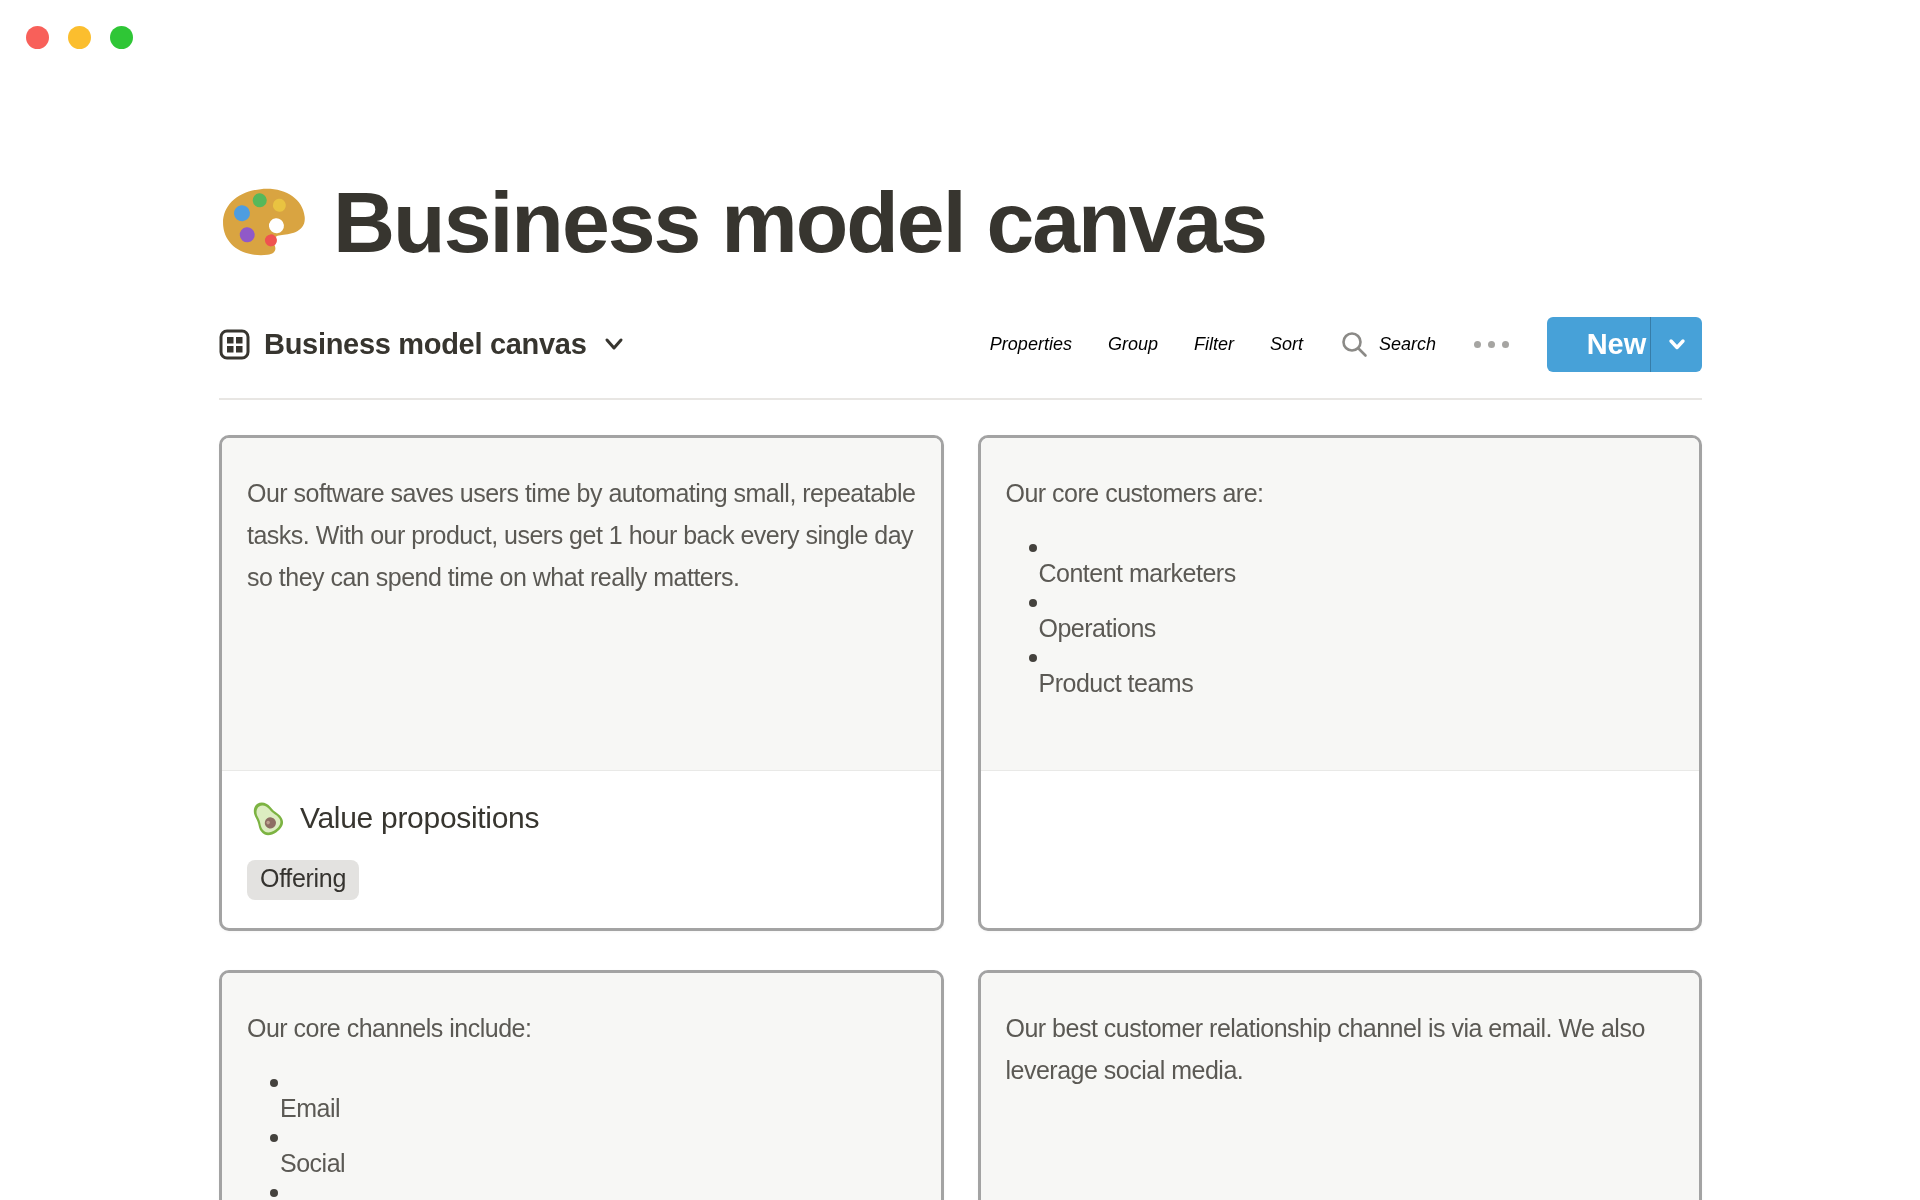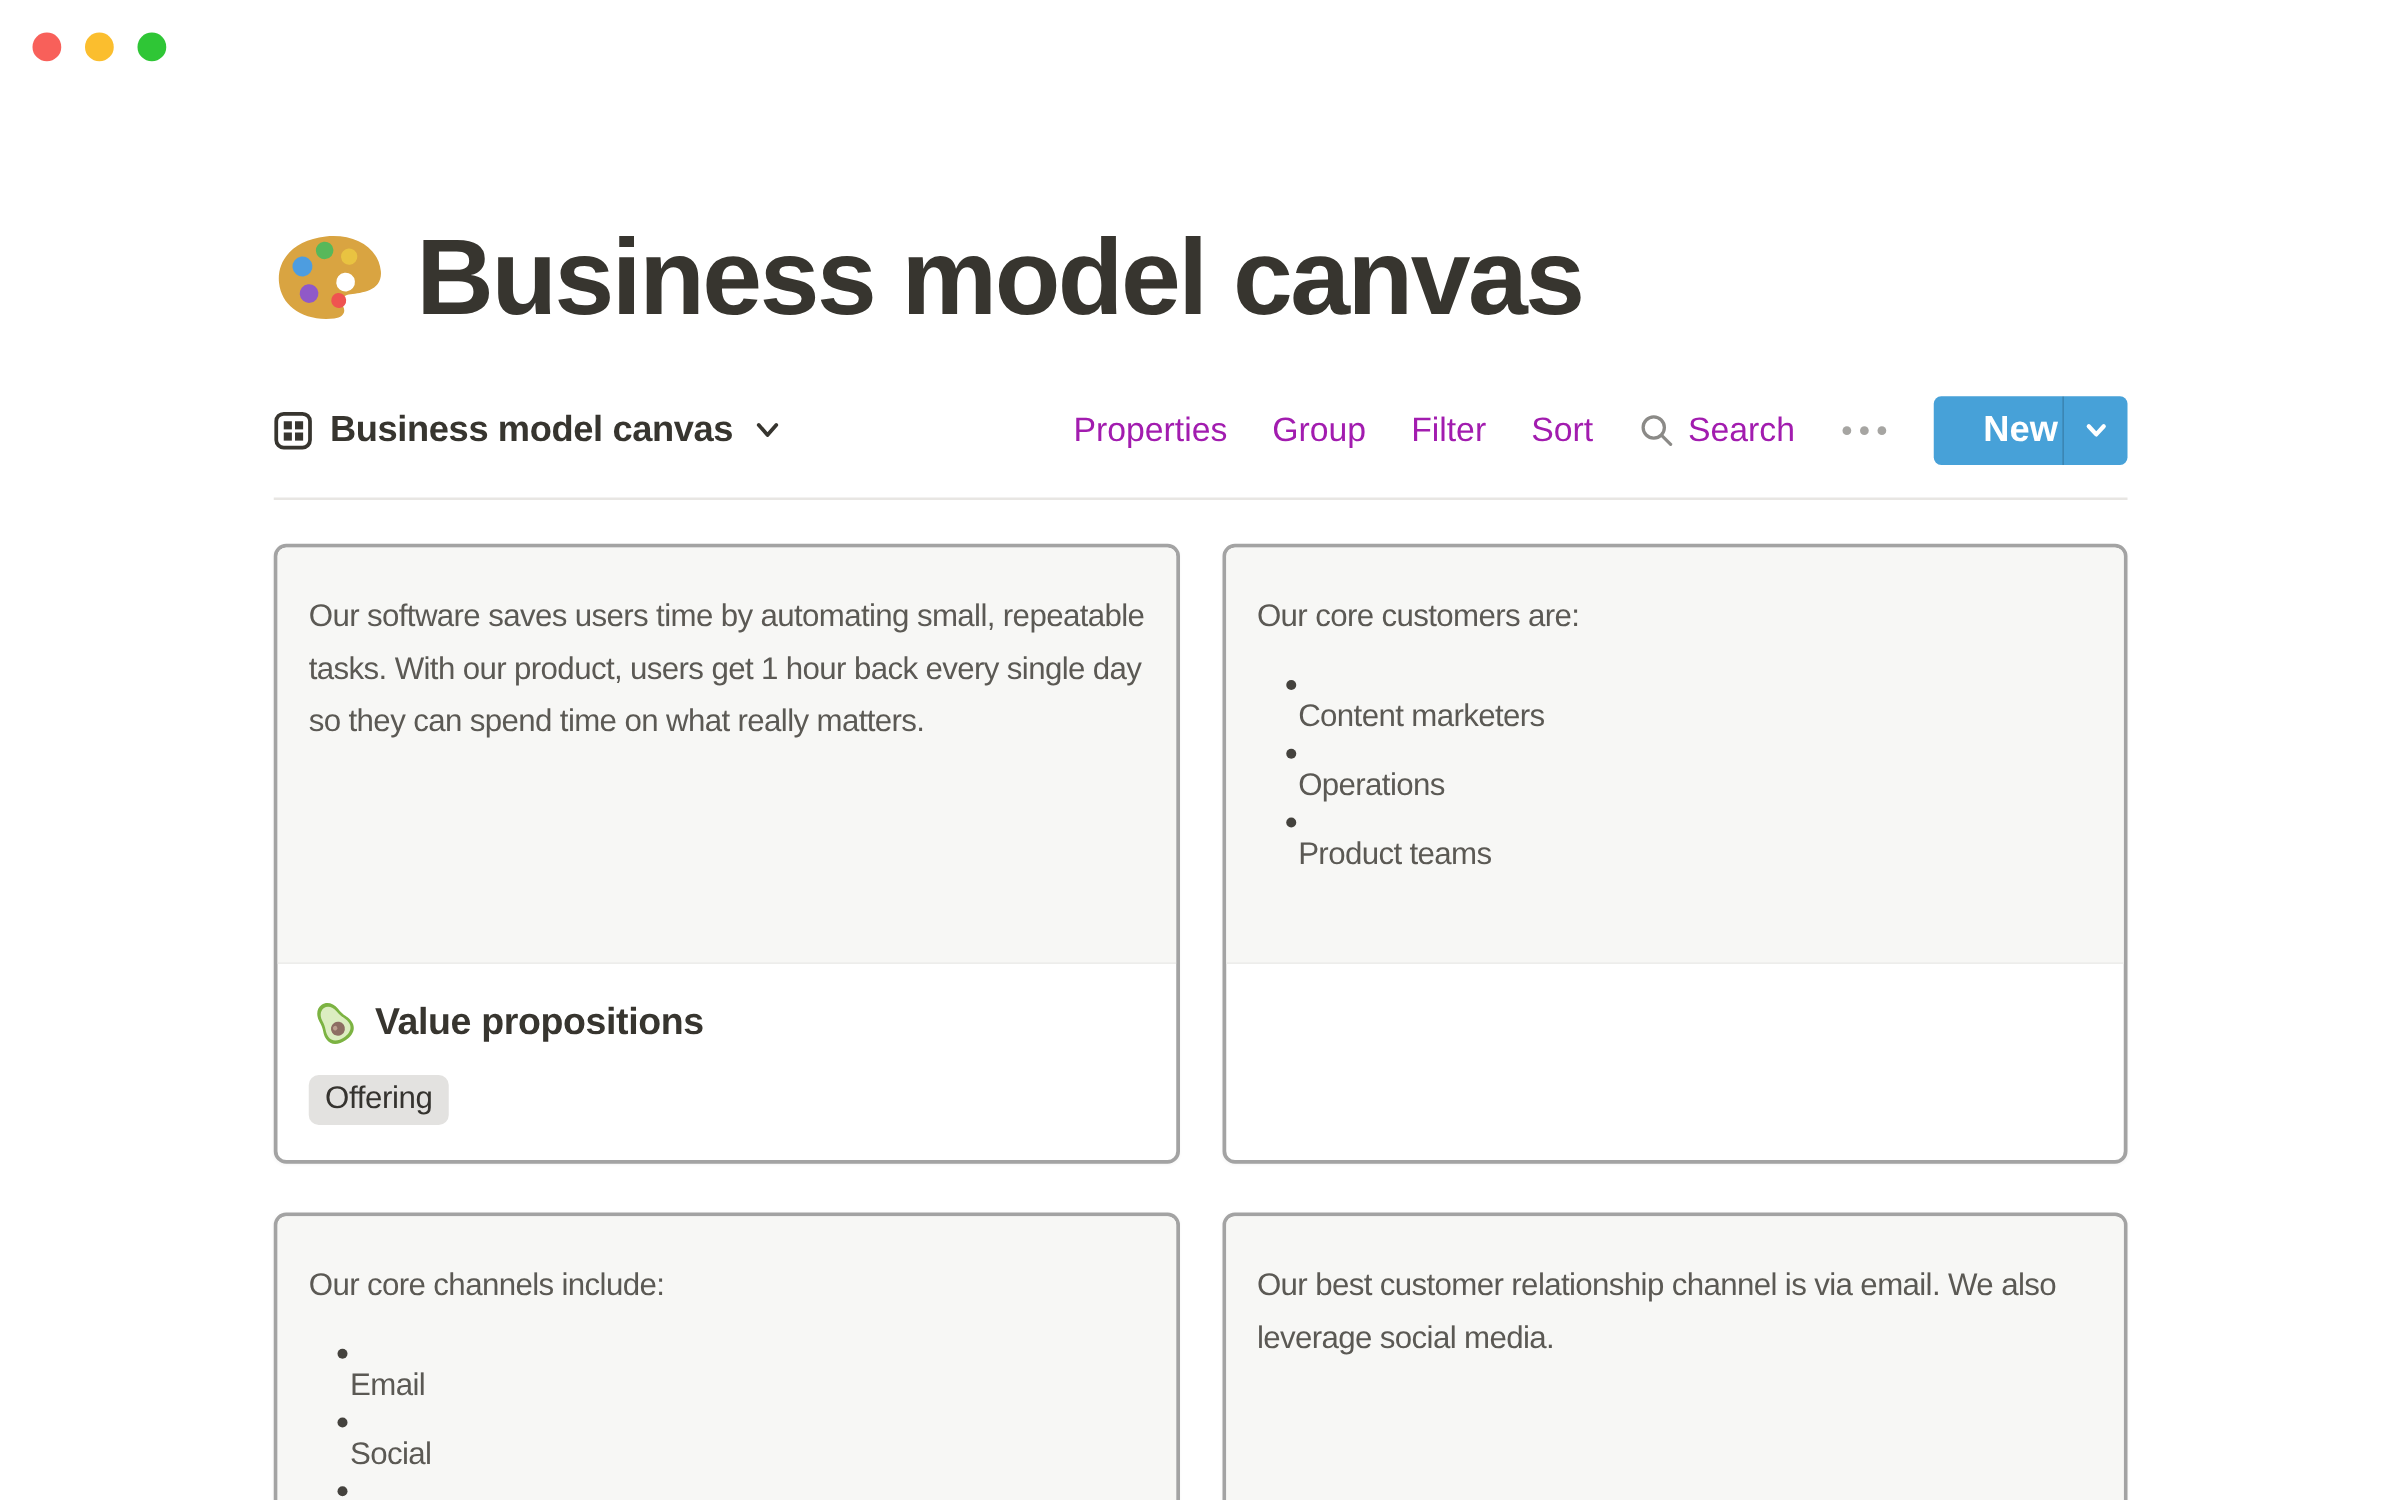--- a/index.html
+++ b/index.html
@@ -23,21 +23,21 @@
     margin:0;font-size:86px;font-weight:700;letter-spacing:-2px;
     color:#37352f;white-space:nowrap;
   }
   .page-emoji{width:90px;height:78px;flex:0 0 auto;}
 
   
   .view-bar{margin-top:48px;height:56px;display:flex;align-items:center;justify-content:space-between;}
   .view-switcher{display:flex;align-items:center;gap:14px;cursor:pointer;}
   .view-switcher .vlabel{font-size:29px;font-weight:700;color:#37352f;letter-spacing:-0.3px;}
   .menu{display:flex;align-items:center;gap:36px;}
-  .menu-item{font-size:27px;color:#a21caf;cursor:pointer;white-space:nowrap;}
+  .menu-item{font-size:18px;color:#000000;cursor:pointer;white-space:nowrap;font-style:italic;}
   .search-item{display:flex;align-items:center;gap:9px;}
   .dots{display:flex;gap:7px;align-items:center;padding:0 2px;}
   .dots i{width:7px;height:7px;border-radius:50%;background:#a6a5a2;display:block;}
   .new-btn{
     margin-left:0;width:155px;height:55px;border-radius:6px;background:var(--accent);
     display:flex;align-items:stretch;color:#fff;overflow:hidden;
   }
   .new-btn .nb-main{flex:1;display:flex;align-items:center;justify-content:center;
     font-size:29px;font-weight:700;cursor:pointer;padding-left:36px;}
   .new-btn .nb-sep{width:1px;background:rgba(0,0,0,0.22);}
@@ -56,21 +56,21 @@
     padding:34px 14px 0 25px;overflow:hidden;box-sizing:border-box;
     font-size:25px;line-height:42px;letter-spacing:-0.5px;color:#5b5954;
   }
   .pblock{margin:0 0 13px 0;}
   .bullet{display:flex;align-items:flex-start;margin:0 0 13px 0;height:42px;flex-direction:column;}
   .bullet .dot{flex:0 0 auto;width:8px;height:8px;border-radius:50%;background:#44423d;margin:17px 0 0 23px;}
   .bullet .btext{margin-left:33px;}
   .card-footer{padding:25px 25px 0 25px;}
   .card-title-row{display:flex;align-items:center;gap:13px;height:44px;}
   .card-icon{width:40px;height:40px;flex:0 0 auto;display:flex;align-items:center;justify-content:center;}
-  .card-title{font-size:30px;font-weight:700;color:#37352f;letter-spacing:-0.3px;}
+  .card-title{font-size:30px;font-weight:400;color:#37352f;letter-spacing:-0.3px;}
   .tag{
     display:inline-block;margin-top:20px;font-size:25px;letter-spacing:-0.3px;
     padding:4px 13px 7px 13px;border-radius:8px;
   }
   .tag-gray{background:var(--tag-gray-bg);color:#35332f;}
   .tag-green{background:var(--tag-green-bg);color:#1f3829;}
 </style>
 </head>
 <body style="--accent: #47a1d8; --preview-bg: #f7f7f5; --tag-gray-bg: #e3e2e0; --tag-green-bg: #ddecd9; --tl-red: #f8605a; --tl-yellow: #fbbe2e; --tl-green: #2fc636;">
 

